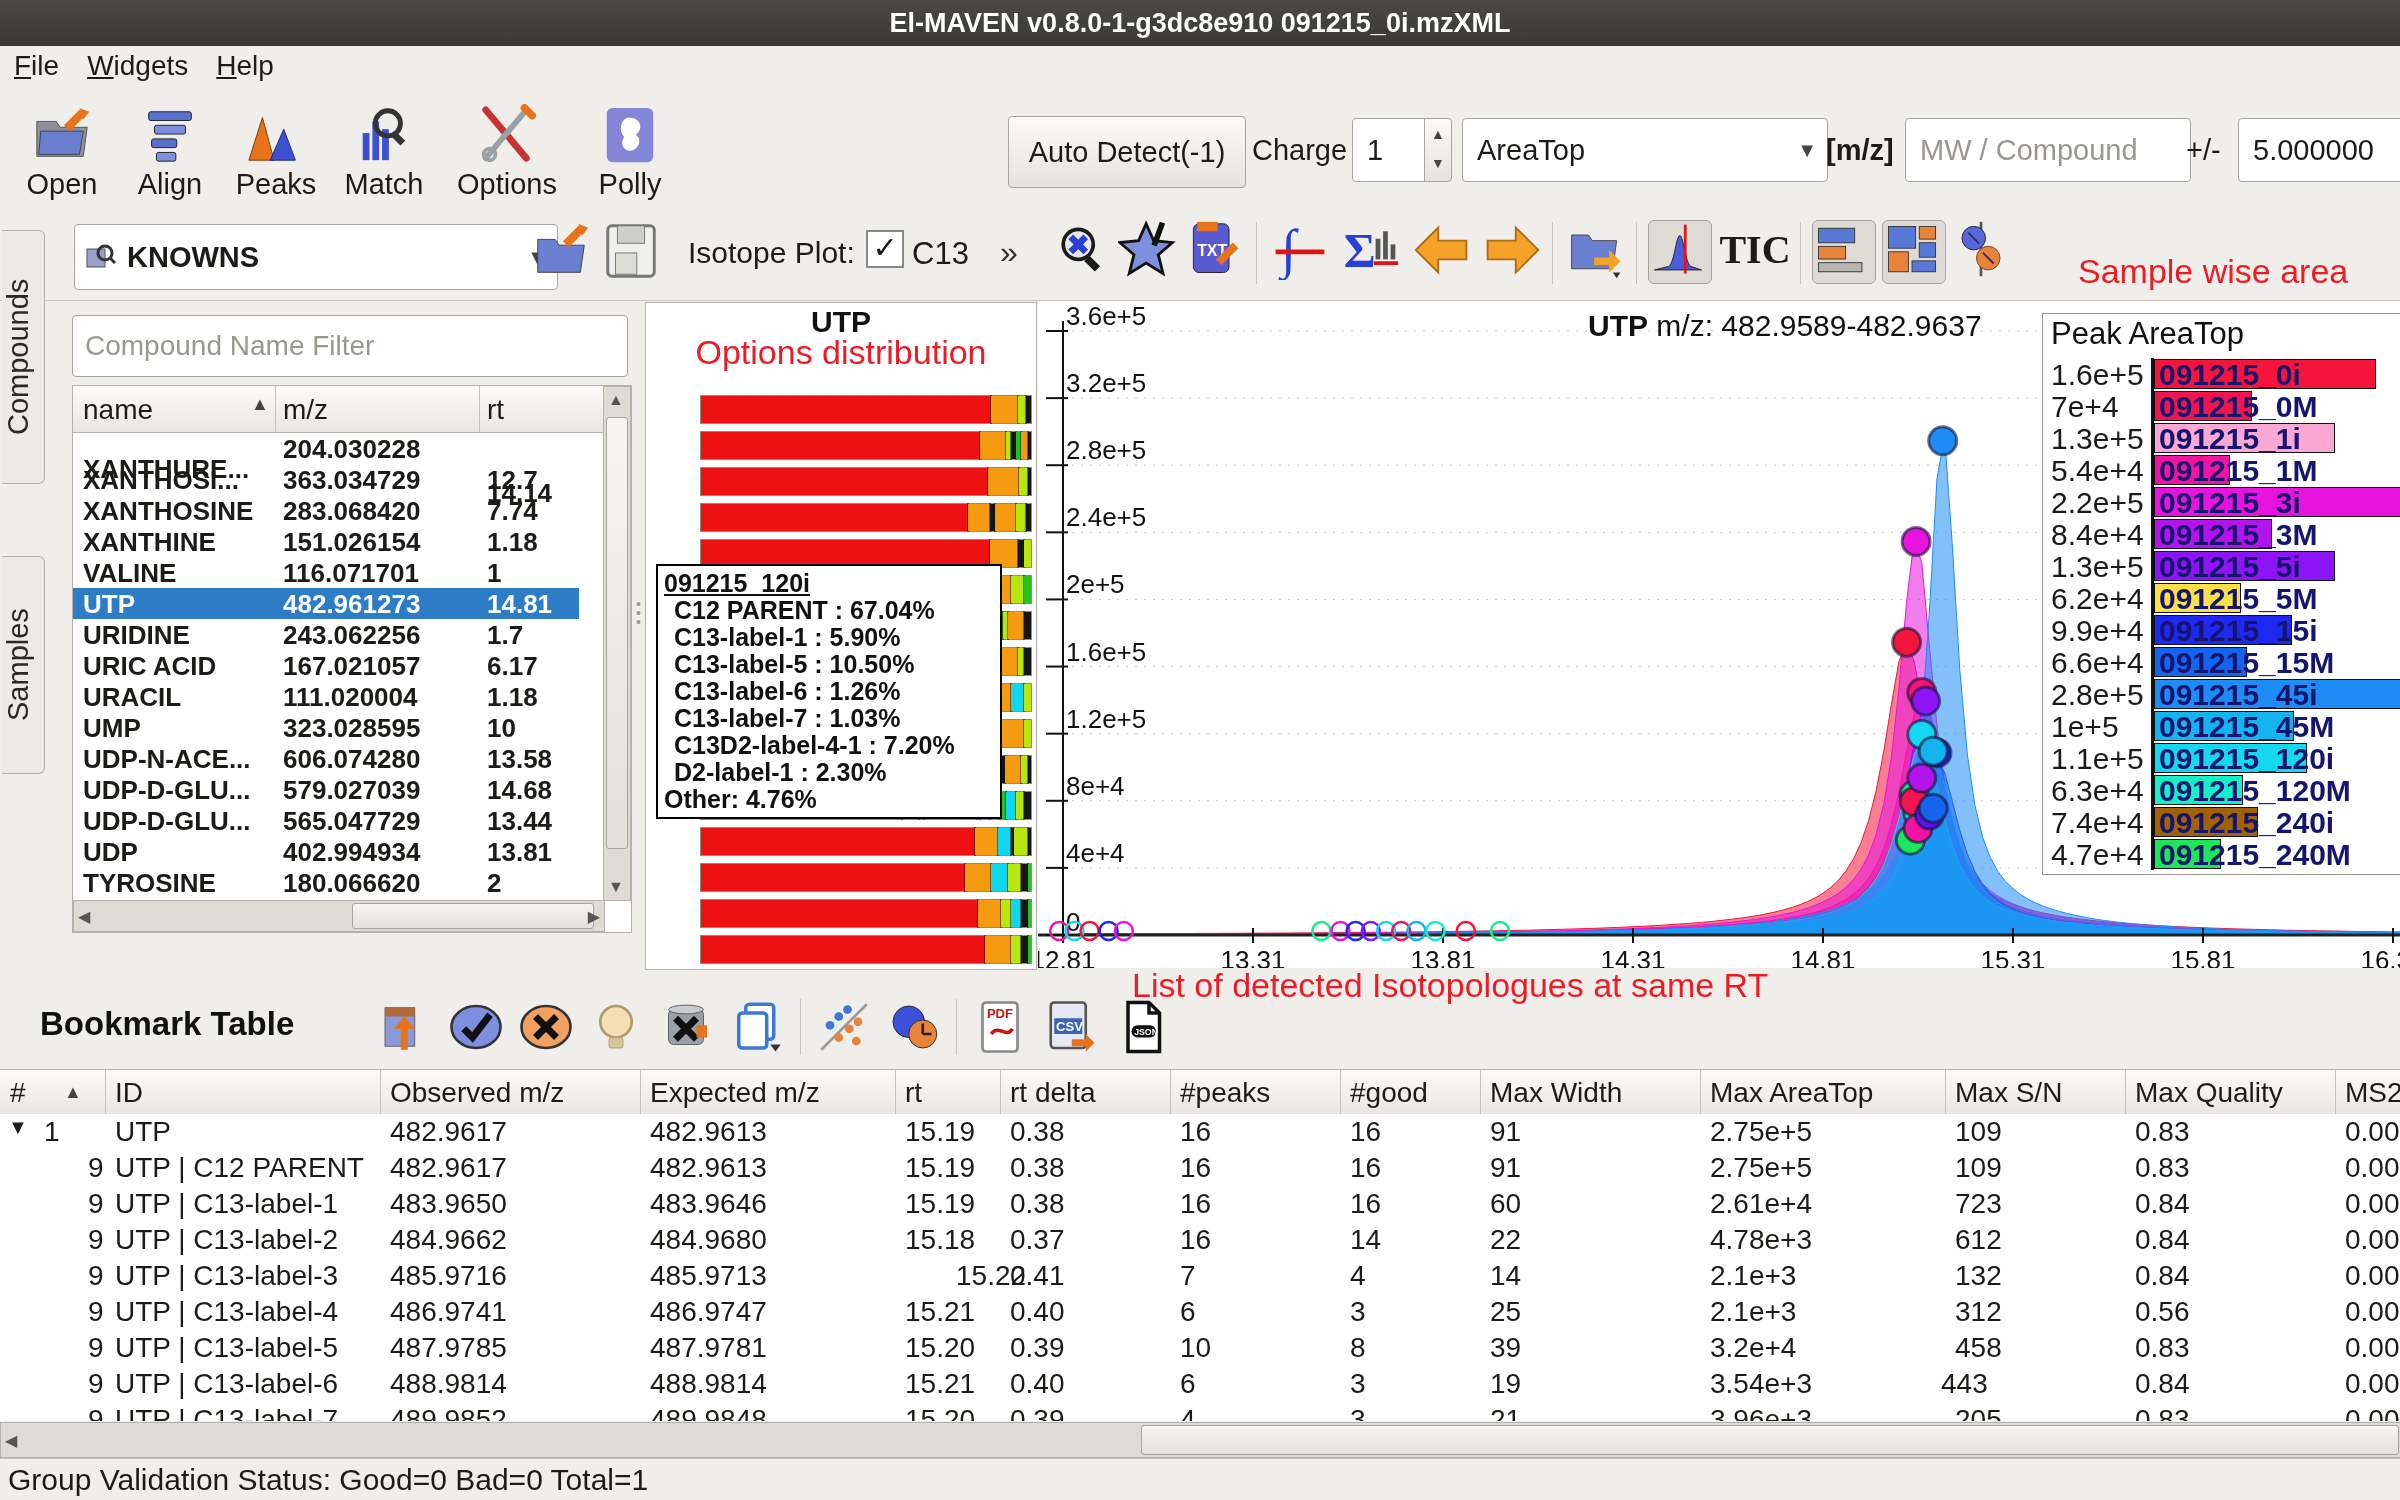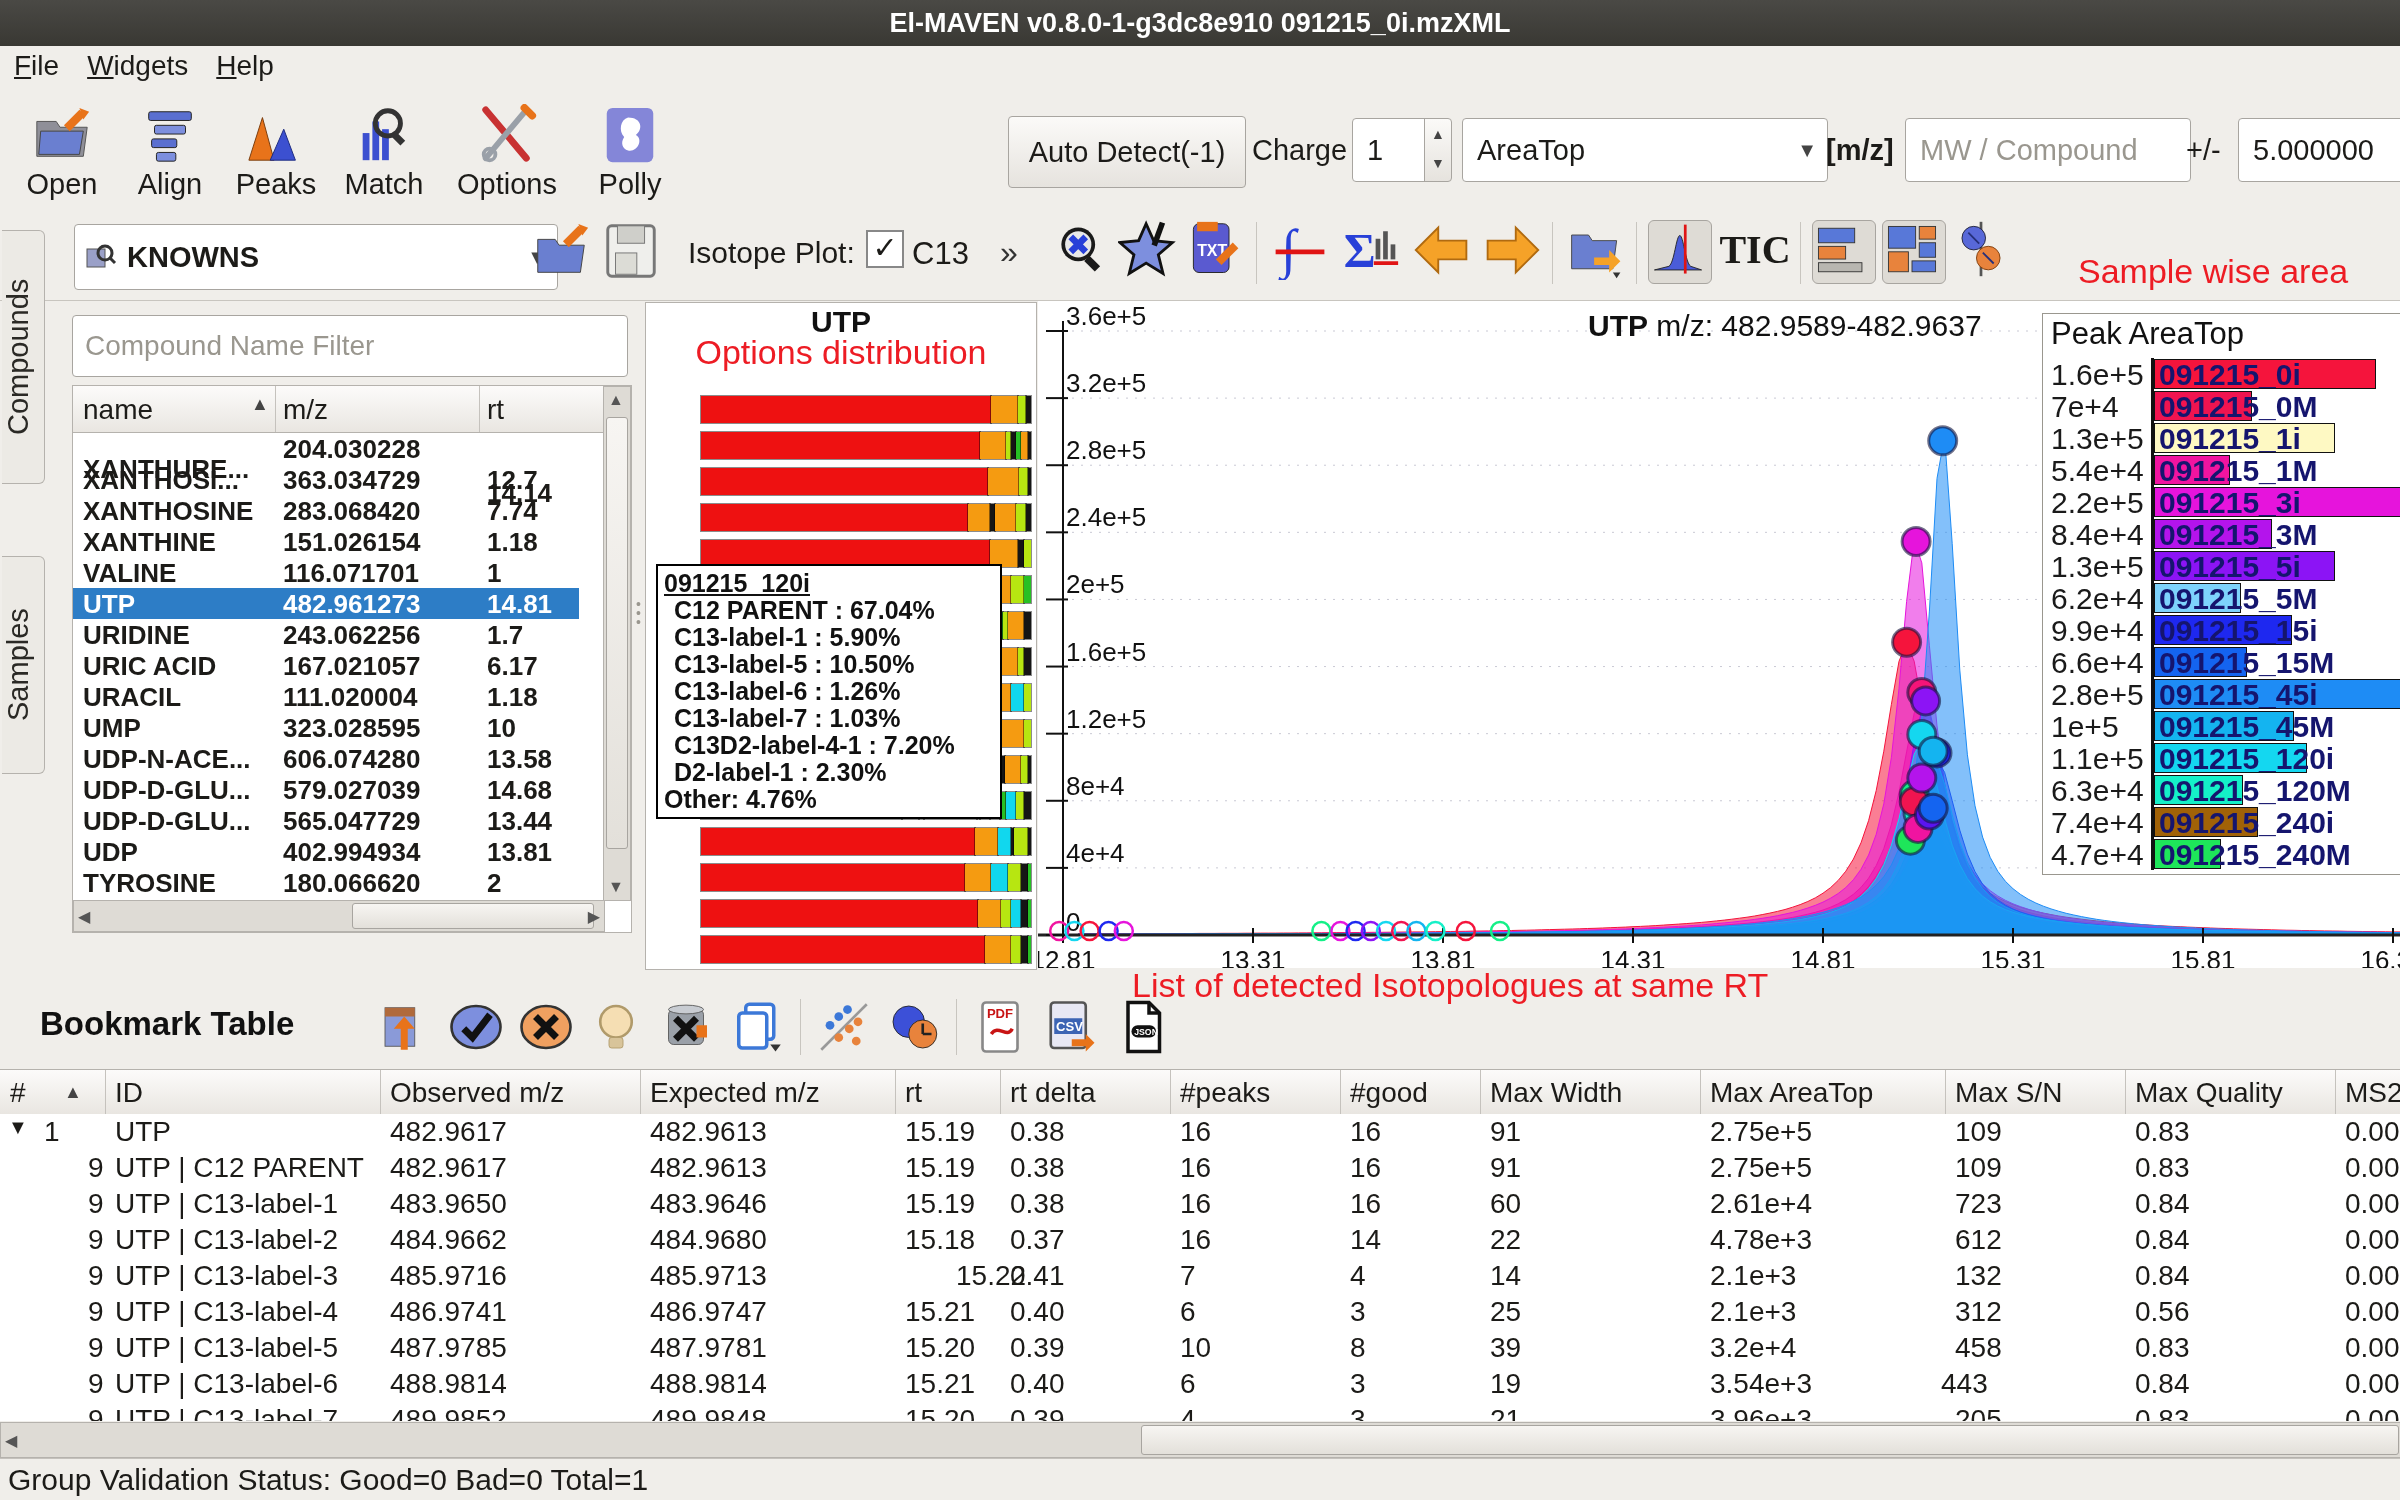--- a/index.html
+++ b/index.html
@@ -662,21 +662,21 @@
             <span class="lval">7e+4</span>
             <span class="lbars" style="width:250px;">
               <span class="lbar" style="width:96.25px;background:#f01450;">
                 <span class="lname">091215_0M</span>
               </span>
             </span>
           </div>
           <div class="lrow" style="top: 64px; right: 0px;">
             <span class="lval">1.3e+5</span>
             <span class="lbars" style="width:250px;">
-              <span class="lbar" style="width:178.75px;background:#fef9c3;text-align:right;">
+              <span class="lbar" style="width:178.75px;background:#f9a8d4;text-align:right;">
                 <span class="lname">091215_1i</span>
               </span>
             </span>
           </div>
           <div class="lrow" style="top: 96px; right: 0px;">
             <span class="lval">5.4e+4</span>
             <span class="lbars" style="width:250px;">
               <span class="lbar" style="width:74.25px;background:#f014a0;">
                 <span class="lname">091215_1M</span>
               </span>
@@ -702,21 +702,21 @@
             <span class="lval">1.3e+5</span>
             <span class="lbars" style="width:250px;">
               <span class="lbar" style="width:178.75px;background:#8c14f5;">
                 <span class="lname">091215_5i</span>
               </span>
             </span>
           </div>
           <div class="lrow" style="top: 224px; right: 0px;">
             <span class="lval">6.2e+4</span>
             <span class="lbars" style="width:250px;">
-              <span class="lbar" style="width:85.25px;background:#7dd3fc;text-decoration:underline;">
+              <span class="lbar" style="width:85.25px;background:#fde047;text-decoration:underline;">
                 <span class="lname">091215_5M</span>
               </span>
             </span>
           </div>
           <div class="lrow" style="top: 256px; right: 0px;">
             <span class="lval">9.9e+4</span>
             <span class="lbars" style="width:250px;">
               <span class="lbar" style="width:136.125px;background:#1e28f0;">
                 <span class="lname">091215_15i</span>
               </span>

